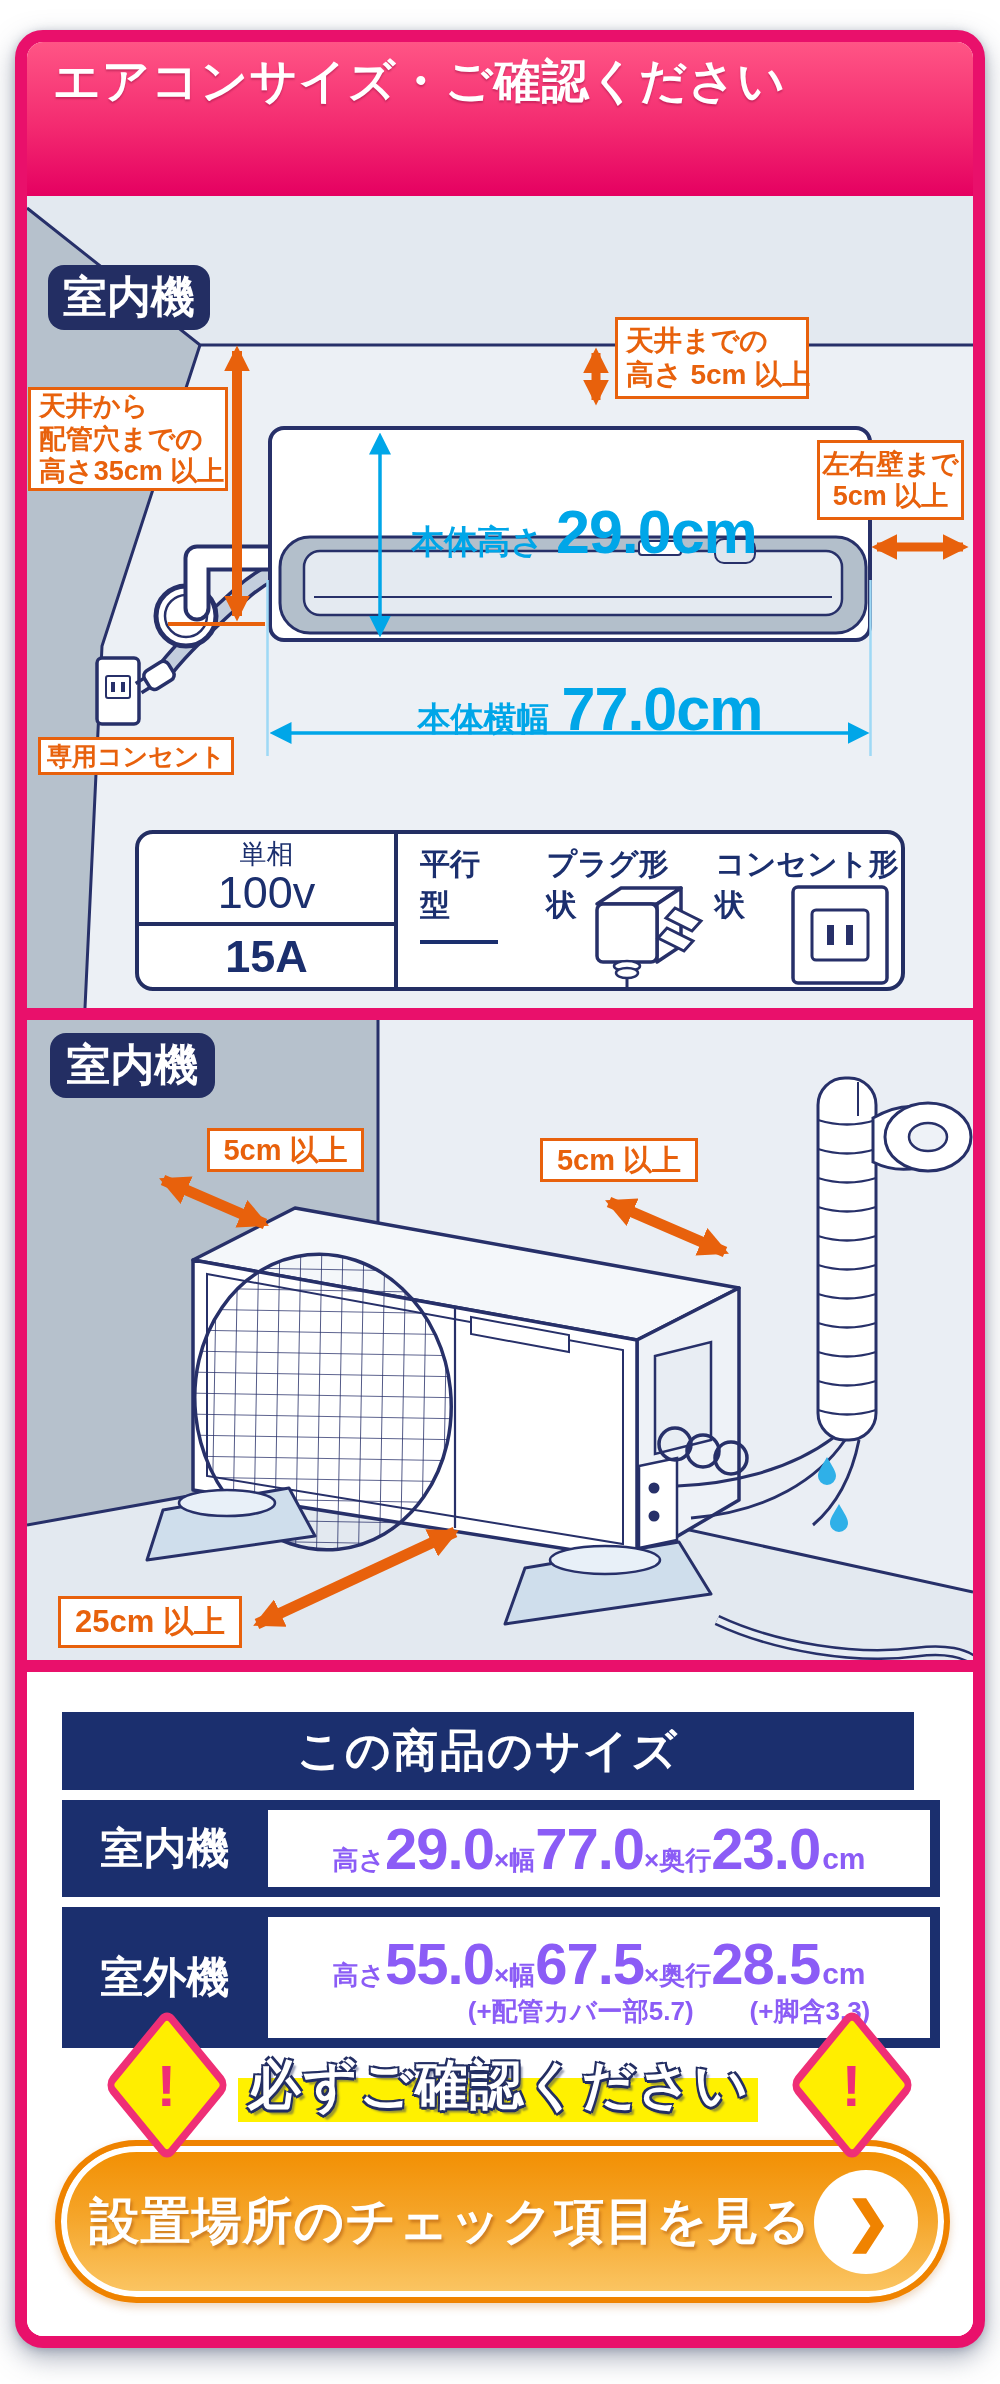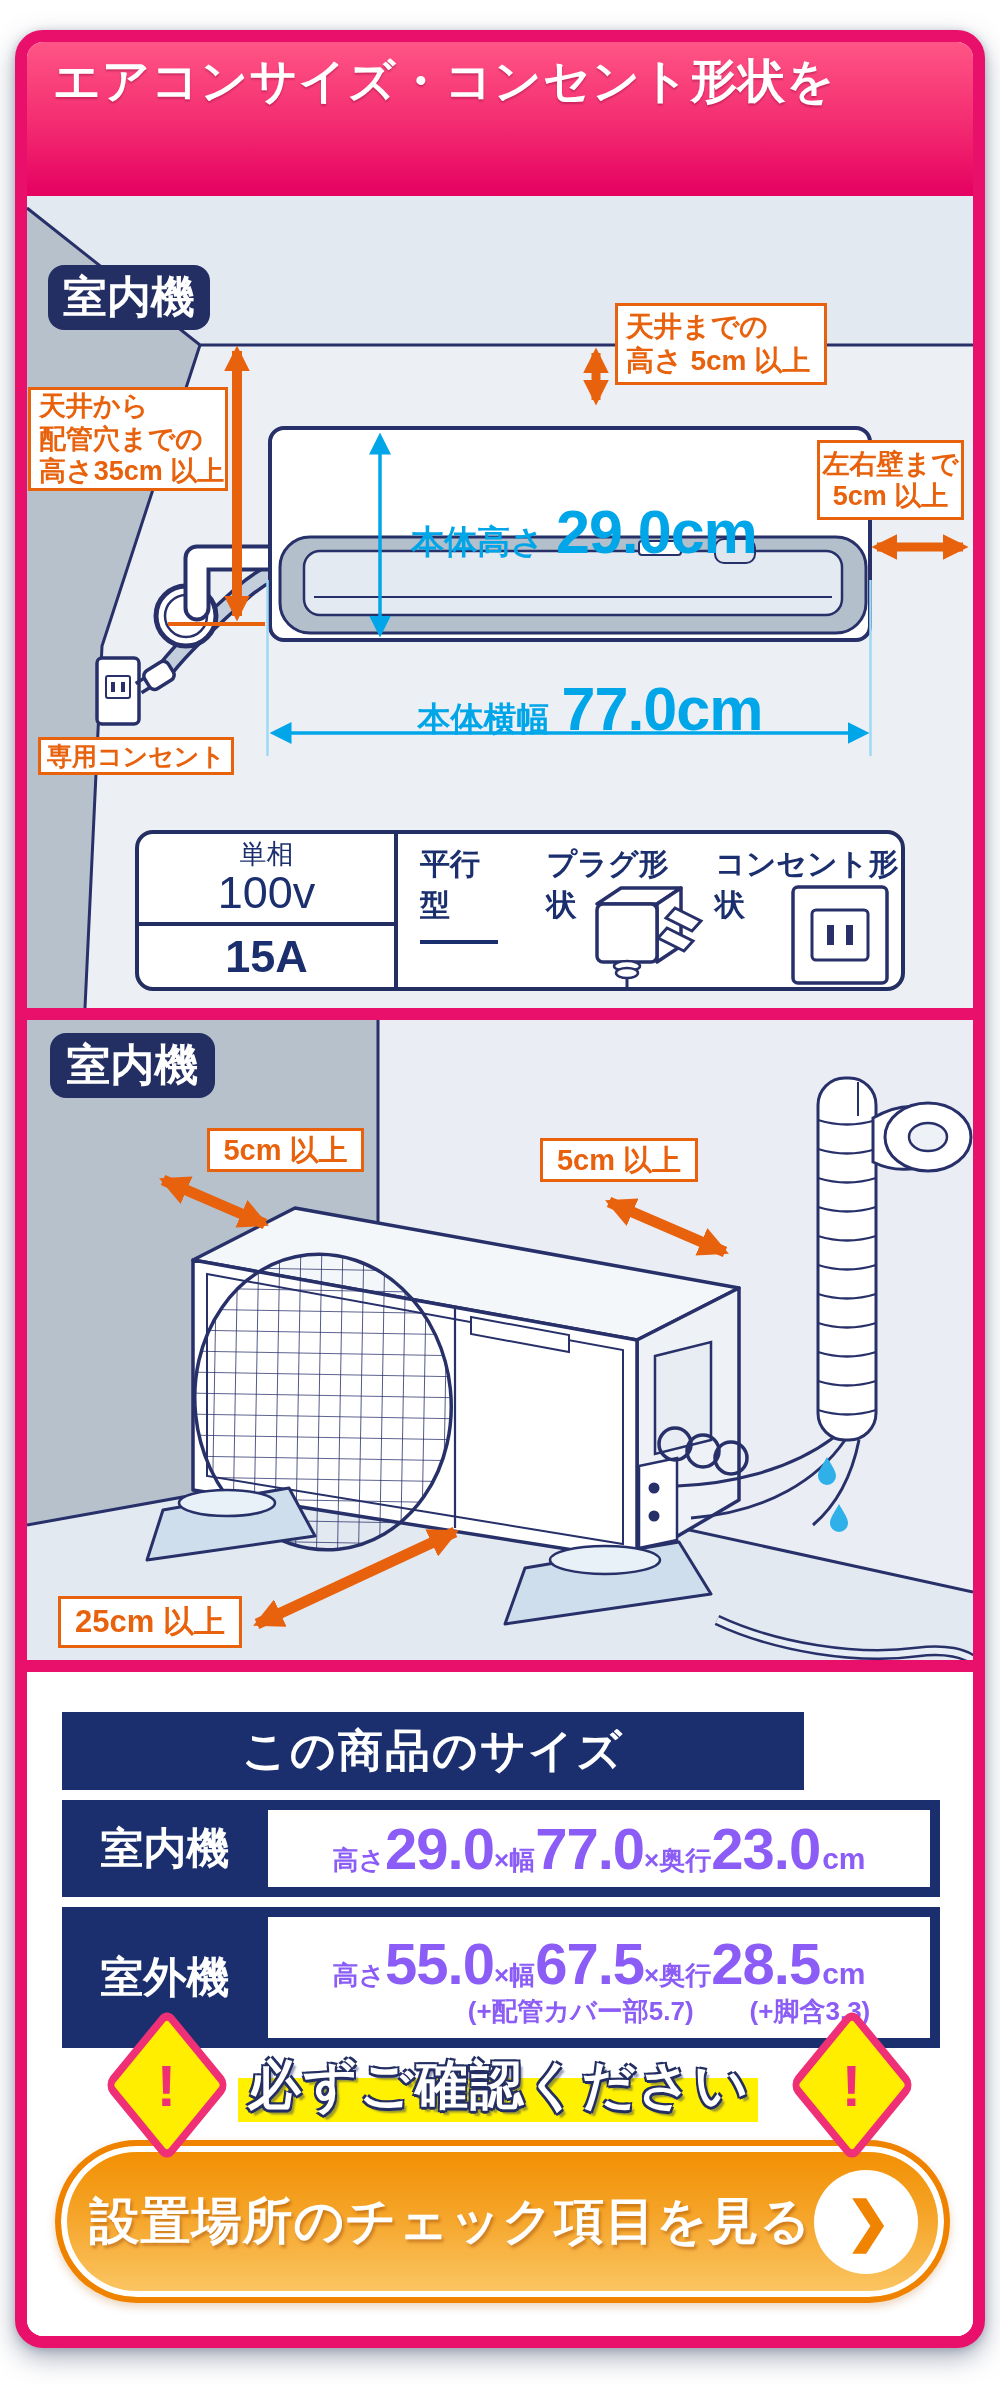--- a/index.html
+++ b/index.html
@@ -24,21 +24,21 @@
           justify-content:center;padding:2px 8px;box-sizing:border-box;white-space:nowrap;}
   .scene{position:absolute;left:0;top:0;width:100%;height:100%;}
   .cyan-measure{position:absolute;display:flex;align-items:baseline;justify-content:center;
                 color:#00a6e8;z-index:4;white-space:nowrap;}
   .cyan-measure .sm{font-weight:bold;font-size:33px;margin-right:12px;}
   .cyan-measure .bg{font-weight:bold;font-size:61px;letter-spacing:-1px;}
   
   .indoor{height:812px;}
   .indoor .badge{left:21px;top:69px;width:162px;height:65px;}
   .lbl-ceiling-pipe{left:1px;top:191px;width:200px;height:104px;font-size:27px;}
-  .lbl-ceiling{left:588px;top:107px;width:212px;height:82px;font-size:28px;}
+  .lbl-ceiling{left:588px;top:121px;width:194px;height:82px;font-size:28px;}
   .lbl-sidewall{left:790px;top:244px;width:147px;height:80px;font-size:27px;align-items:center;}
   .lbl-outlet{left:11px;top:541px;width:196px;height:38px;font-size:25px;align-items:center;}
   .measure-h{left:392px;top:301px;width:330px;}
   .measure-w{left:398px;top:478px;width:330px;}
   
   .spec{position:absolute;left:108px;top:634px;width:770px;height:161px;background:#fff;
         border:4px solid #232e63;border-radius:18px;display:flex;z-index:7;box-sizing:border-box;}
   .spec .left{width:255px;border-right:4px solid #232e63;display:flex;flex-direction:column;}
   .spec .cellA{height:88px;border-bottom:4px solid #232e63;display:flex;flex-direction:column;
                align-items:center;justify-content:center;color:#1b2f6e;font-weight:normal;}
@@ -54,21 +54,21 @@
   .spec .plug-ic{position:absolute;left:185px;top:48px;}
   .spec .out-ic{position:absolute;left:392px;top:50px;}
   
   .outdoor{height:640px;}
   .outdoor .badge{left:23px;top:13px;width:165px;height:65px;}
   .lbl-o-left{left:180px;top:108px;width:157px;height:44px;font-size:29px;align-items:center;}
   .lbl-o-back{left:513px;top:118px;width:158px;height:44px;font-size:29px;align-items:center;}
   .lbl-o-front{left:31px;top:576px;width:184px;height:52px;font-size:31px;align-items:center;}
   
   .bottom{height:664px;background:#fff;}
-  .stitle{position:absolute;left:35px;top:40px;width:742px;height:78px;background:#1b2f6e;
+  .stitle{position:absolute;left:35px;top:40px;width:852px;height:78px;background:#1b2f6e;
           color:#fff;font-weight:bold;font-size:45px;display:flex;align-items:center;
           justify-content:center;letter-spacing:2px;}
   .srow{position:absolute;left:35px;width:878px;background:#1b2f6e;display:flex;box-sizing:border-box;}
   .srow1{top:128px;height:97px;} .srow2{top:235px;height:141px;}
   .srow .name{width:206px;color:#fff;font-weight:bold;font-size:43px;display:flex;
               align-items:center;justify-content:center;}
   .srow .vals{flex:1;background:#fff;margin:10px 10px 10px 0;display:flex;flex-direction:column;
               align-items:center;justify-content:center;color:#8b5cf6;}
   .dimline{display:flex;align-items:baseline;white-space:nowrap;font-weight:bold;}
   .dimline .dl{font-size:26px;} .dimline .dv{font-size:58px;letter-spacing:-1px;}
@@ -102,21 +102,21 @@
              justify-content:center;}
   .cta .circ .ch{color:#f08300;font-weight:bold;font-size:54px;transform:translateX(2px);}
 </style>
 </head>
 <body>
 
 <div class="page">
  <div class="frame">
 
   <div class="header">
-    <div class="t t1">エアコンサイズ・コンセント形状を</div>
+    <div class="t t1">エアコンサイズ・ご確認ください</div>
   </div>
 
   <div class="sect indoor">
     <svg class="scene" viewBox="0 0 946 812">
       <defs>
         <marker id="mO1" markerWidth="26" markerHeight="26" refX="11" refY="7" orient="auto-start-reverse" markerUnits="userSpaceOnUse" viewBox="0 0 14 14">
           <path d="M0,0 L14,7 L0,14 z" fill="#e8610c"></path>
         </marker>
         <marker id="mC1" markerWidth="22" markerHeight="22" refX="9" refY="6" orient="auto-start-reverse" markerUnits="userSpaceOnUse" viewBox="0 0 12 12">
           <path d="M0,0 L12,6 L0,12 z" fill="#00a6e8"></path>

